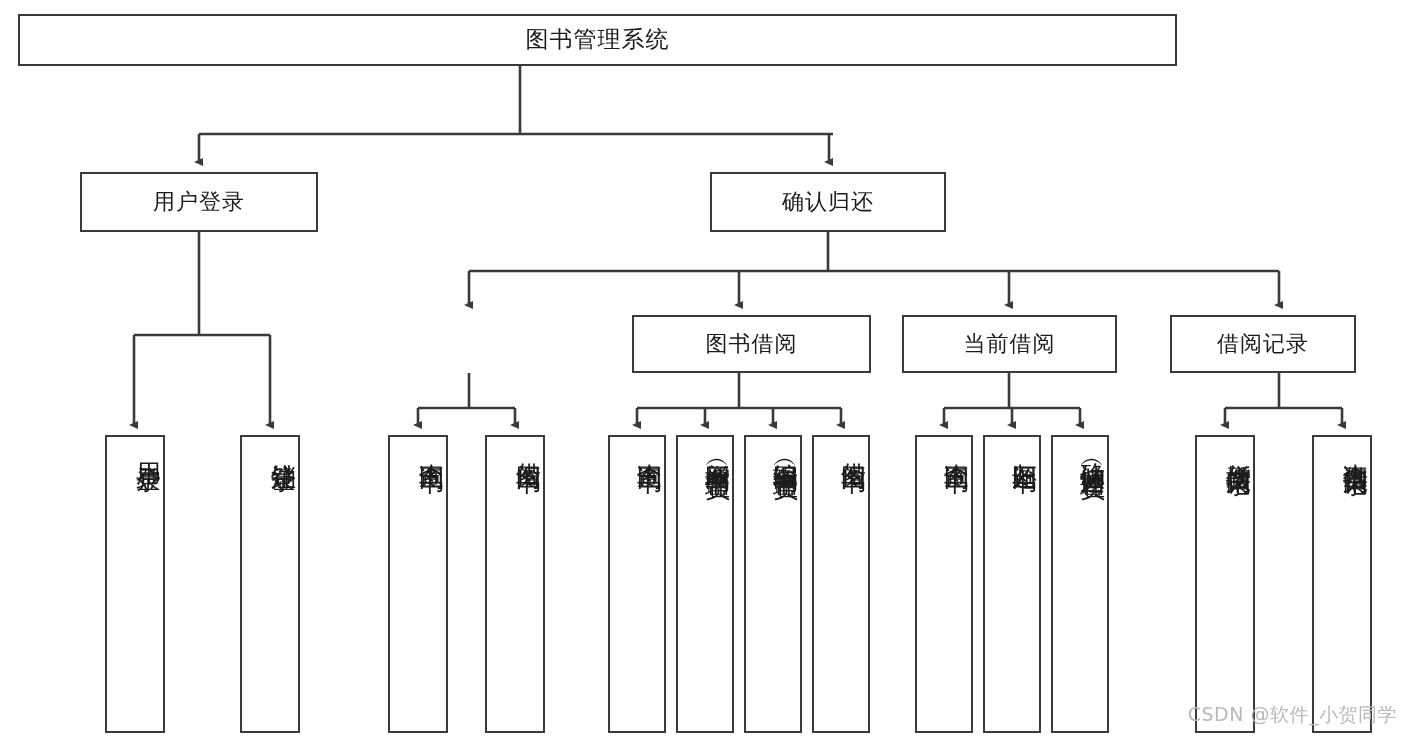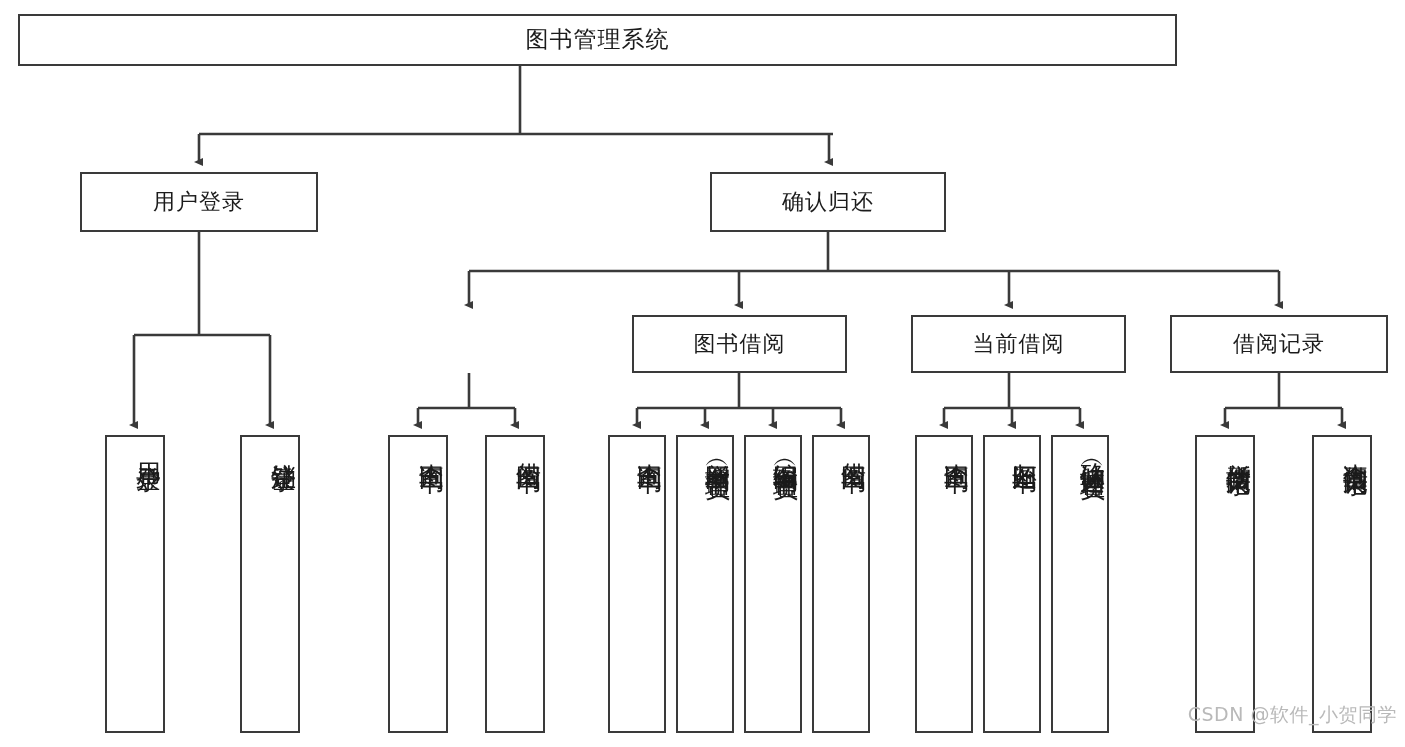--- a/index.html
+++ b/index.html
@@ -131,27 +131,27 @@
     <span>图书管理系统</span>
   </div>
 
   <div class="node horiz" style="left:80px;top:172px;width:238px;height:60px;">
     <span>用户登录</span>
   </div>
   <div class="node horiz" style="left:710px;top:172px;width:236px;height:60px;">
     <span>确认归还</span>
   </div>
 
-  <div class="node horiz" style="left:632px;top:315px;width:215px;height:58px;">
+  <div class="node horiz" style="left:632px;top:315px;width:239px;height:58px;">
     <span>图书借阅</span>
   </div>
-  <div class="node horiz" style="left:902px;top:315px;width:215px;height:58px;margin-left:9px;">
+  <div class="node horiz" style="left:902px;top:315px;width:215px;height:58px;">
     <span>当前借阅</span>
   </div>
-  <div class="node horiz" style="left:1170px;top:315px;width:218px;height:58px;">
+  <div class="node horiz" style="left:1170px;top:315px;width:186px;height:58px;">
     <span>借阅记录</span>
   </div>
 
   <div class="node vert" style="left:105px;top:435px;width:60px;height:298px;">
     <span class="vtext">用户登录</span>
   </div>
   <div class="node vert" style="left:240px;top:435px;width:60px;height:298px;">
     <span class="vtext">注销登录</span>
   </div>
 

